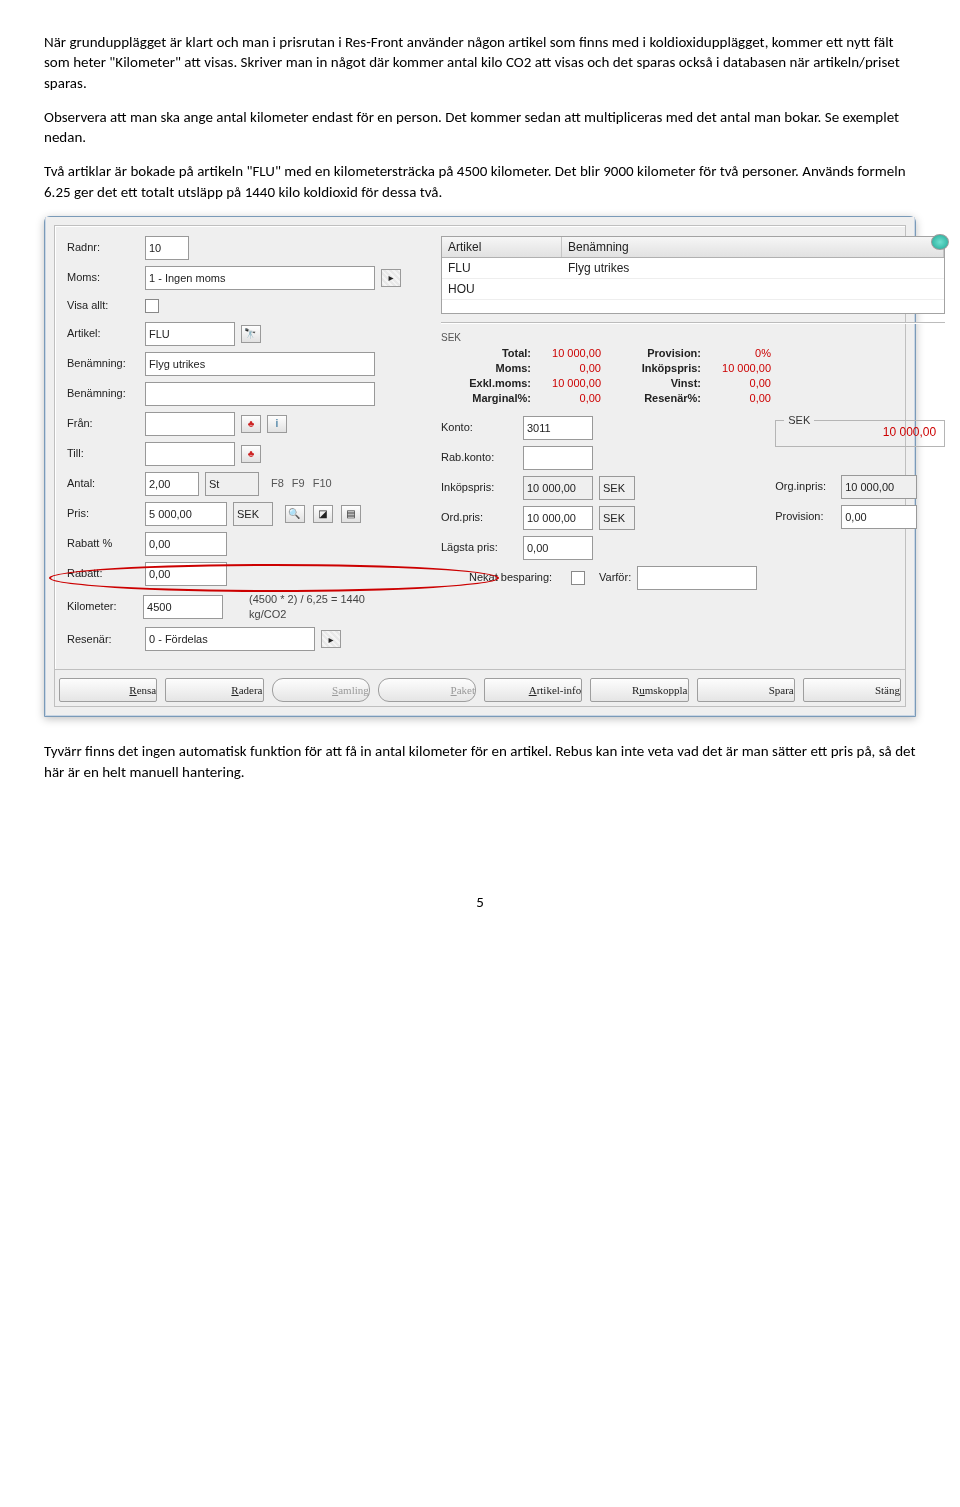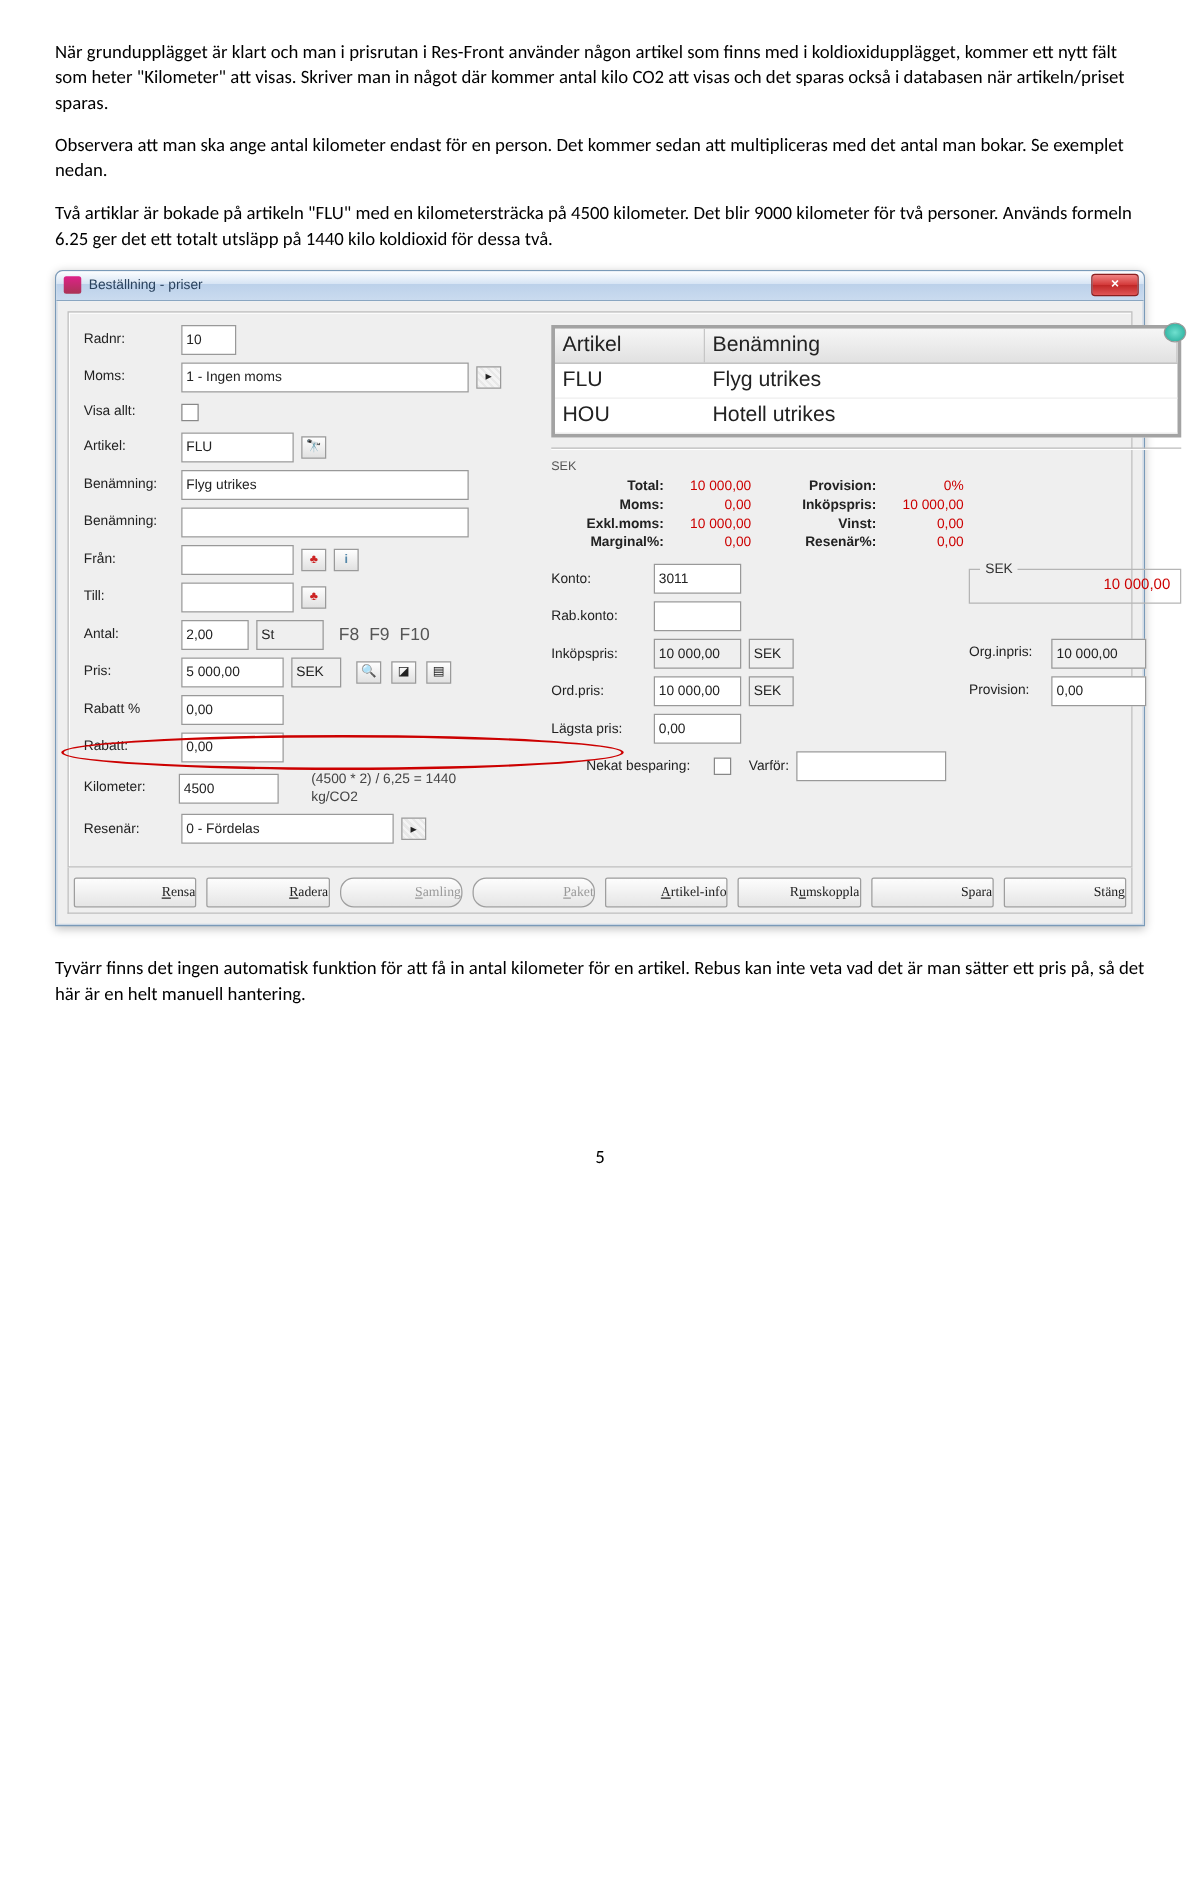--- a/index.html
+++ b/index.html
@@ -60,22 +60,22 @@
   .fld {
     height:14px; border:1px solid #999; background:#fff; padding:11px 3px;
     font:11px Tahoma, Arial, sans-serif; display:inline-flex; align-items:center;
   }
   .fld.ro { background:#efefef; }
   .checkbox { width:14px; height:14px; border:1px solid #888; background:#fff; }
   .iconbtn { width:20px; height:18px; border:1px solid #9a9a9a; background:linear-gradient(#fefefe,#e1e1e1); display:inline-flex; align-items:center; justify-content:center; font-size:10px; }
   .hatch { background-image: repeating-linear-gradient(45deg,#e8e8e8 0 2px,#f4f4f4 2px 4px); }
   .small-icons { display:flex; gap:8px; margin-left:6px; }
   .table {
-    border:3px solid #a3a3a3; background:#fff; min-height:78px;
-    font-size:17px;
+    border:1px solid #a3a3a3; background:#fff; min-height:78px;
+    font-size:12px;
   }
   .thead { display:flex; background:linear-gradient(#f6f6f6,#e1e1e1); border-bottom:1px solid #b0b0b0; }
   .th { padding:2px 6px; border-right:1px solid #c6c6c6; }
   .th1 { width:120px; } .th2 { flex:1; }
   .trow { display:flex; border-bottom:1px solid #eee; }
   .td { padding:2px 6px; }
   .td1 { width:120px; } .td2 { flex:1; }
   .sep { height:1px; background:#bcbcbc; margin:8px 0; box-shadow:0 1px 0 #fff; }
   .totals { display:flex; gap:24px; font-size:11px; margin-bottom:10px; }
   .totals .tlblcol { width:90px; text-align:right; font-weight:bold; }
@@ -95,37 +95,30 @@
     flex:1; height:24px; border:1px solid #9e9e9e; background:linear-gradient(#fdfdfd,#e5e5e5);
     font:11px Tahoma; text-align:right; line-height:22px; border-radius:2px;
   }
   .btn.disabled { color:#9a9a9a;border-radius:11px; }
   .ellipse {
     position:absolute; border:2px solid #c00; border-radius:50%;
     left:-6px; top:338px; width:450px; height:28px; pointer-events:none;
   }
   .formula { color:#444; margin-left:20px; }
   .pagenum { text-align:center; margin-top:110px; font-size:15px; }
-  .f-icons span { font-size:14px; color:#555; }
+  .f-icons span { font-size:11px; color:#555; }
 </style>
 </head>
 <body>
 
 <p class="para">När grundupplägget är klart och man i prisrutan i Res-Front använder någon artikel som finns med i koldioxidupplägget, kommer ett nytt fält som heter "Kilometer" att visas. Skriver man in något där kommer antal kilo CO2 att visas och det sparas också i databasen när artikeln/priset sparas.</p>
 <p class="para">Observera att man ska ange antal kilometer endast för en person. Det kommer sedan att multipliceras med det antal man bokar. Se exemplet nedan.</p>
 <p class="para">Två artiklar är bokade på artikeln "FLU" med en kilometersträcka på 4500 kilometer. Det blir 9000 kilometer för två personer. Används formeln 6.25 ger det ett totalt utsläpp på 1440 kilo koldioxid för dessa två.</p>
 
 <div class="win">
-  <div class="titlebar">
-    <div class="left">
-      <span class="appicon"></span>
-      <span class="titletext">Beställning - priser</span>
-    </div>
-    <div class="closebtn">×</div>
-  </div>
 
   <div class="body">
     <div class="panel" style="position:relative;">
       <div class="cols">
 
         <div class="colL">
           <div class="row">
             <span class="lbl">Radnr:</span>
             <span class="fld" style="width:44px;">10</span>
           </div>
@@ -210,21 +203,20 @@
             <div class="thead">
               <div class="th th1">Artikel</div>
               <div class="th th2">Benämning</div>
             </div>
             <div class="trow">
               <div class="td td1">FLU</div>
               <div class="td td2">Flyg utrikes</div>
             </div>
             <div class="trow">
               <div class="td td1">HOU</div>
-              <div class="td td2">Hotell utrikes</div>
             </div>
           </div>
 
           <div class="sep"></div>
           <div style="font-size:10px;color:#555;margin-bottom:2px;">SEK</div>
           <div class="totals">
             <div>
               <div style="display:flex;">
                   <div class="tlblcol">Total:</div>
                   <div class="tvalcol">10 000,00</div>

